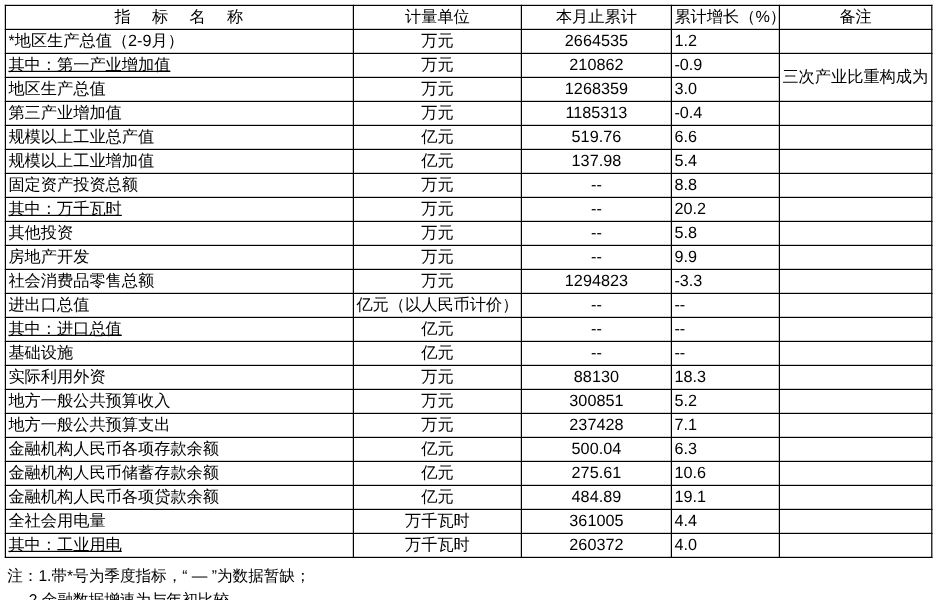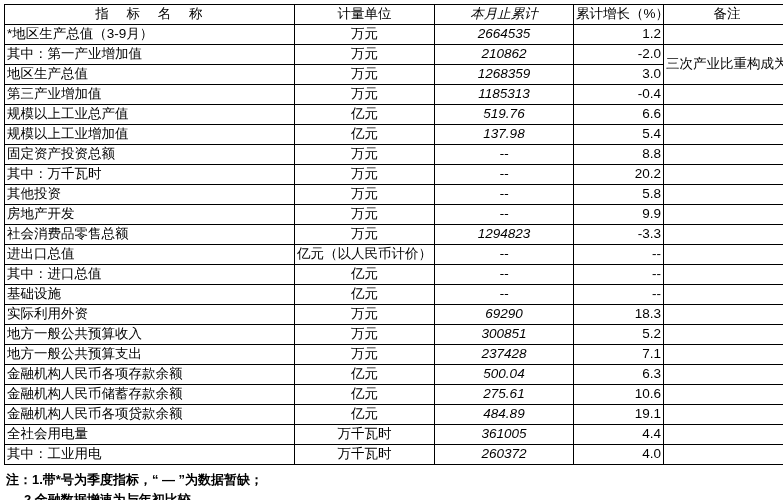--- a/index.html
+++ b/index.html
@@ -41,38 +41,38 @@
     height: 30px;
     font-size: 14px;
     letter-spacing: 0px;
   }
   .hdr .sp {
     letter-spacing: 7px;
     padding-left: 6px;
   }
   .c-name   { width: 290px; text-align: left; margin-left: 20px; }
   .c-unit   { width: 140px; text-align: center; }
-  .c-val    { width: 139px; text-align: center; font-style: italic; }
-  .c-growth { width: 90px;  text-align: right; }
+  .c-val    { width: 125px; text-align: center; }
+  .c-growth { width: 90px;  text-align: left; }
   .c-note   { width: 127px; text-align: center; }
-  .indent1 { padding-left: 40px; }
+  .indent1 { padding-left: 40px; text-decoration: underline; }
   .indent2 { padding-left: 80px; }
   .note-cell {
     font-size: 13px;
     text-align: center;
     vertical-align: middle;
     line-height: 1.25;
     white-space: normal;
   }
   .footnotes {
     margin: 5px 0 0 6px;
     font-size: 13px;
     line-height: 1.5;
   }
-  .footnotes div { white-space: nowrap; font-weight: bold; }
+  .footnotes div { white-space: nowrap; }
   .fn2 { padding-left: 18px; }
 </style>
 </head>
 <body>
 
 <div class="sheet">
   <table class="stat">
     <colgroup>
       <col class="c-name">
         <col class="c-unit">
@@ -82,31 +82,31 @@
     </colgroup>
     <tbody id="table-body">
         <tr class="hdr">
           <td class="c-name"><span class="sp">指 标 名 称</span></td>
           <td class="c-unit">计量单位</td>
           <td class="c-val">本月止累计</td>
           <td class="c-growth">累计增长（%）</td>
           <td class="c-note">备注</td>
         </tr>
         <tr>
-          <td class="c-name ">*地区生产总值（3-9月）</td>
+          <td class="c-name ">*地区生产总值（2-9月）</td>
           <td class="c-unit">万元</td>
           <td class="c-val">2664535</td>
           <td class="c-growth">1.2</td>
           <td class="c-note"></td>
         </tr>
         <tr>
           <td class="c-name indent1">其中：第一产业增加值</td>
           <td class="c-unit">万元</td>
           <td class="c-val">210862</td>
-          <td class="c-growth">-2.0</td>
+          <td class="c-growth">-0.9</td>
           <td class="c-note note-cell" rowspan="2">三次产业比重构成为：7.91：47.6：44.48</td>
         </tr>
         <tr>
           <td class="c-name indent2">地区生产总值</td>
           <td class="c-unit">万元</td>
           <td class="c-val">1268359</td>
           <td class="c-growth">3.0</td>
         </tr>
         <tr>
           <td class="c-name indent2">第三产业增加值</td>
@@ -181,21 +181,21 @@
         <tr>
           <td class="c-name indent2">基础设施</td>
           <td class="c-unit">亿元</td>
           <td class="c-val">--</td>
           <td class="c-growth">--</td>
           <td class="c-note"></td>
         </tr>
         <tr>
           <td class="c-name ">实际利用外资</td>
           <td class="c-unit">万元</td>
-          <td class="c-val">69290</td>
+          <td class="c-val">88130</td>
           <td class="c-growth">18.3</td>
           <td class="c-note"></td>
         </tr>
         <tr>
           <td class="c-name ">地方一般公共预算收入</td>
           <td class="c-unit">万元</td>
           <td class="c-val">300851</td>
           <td class="c-growth">5.2</td>
           <td class="c-note"></td>
         </tr>

